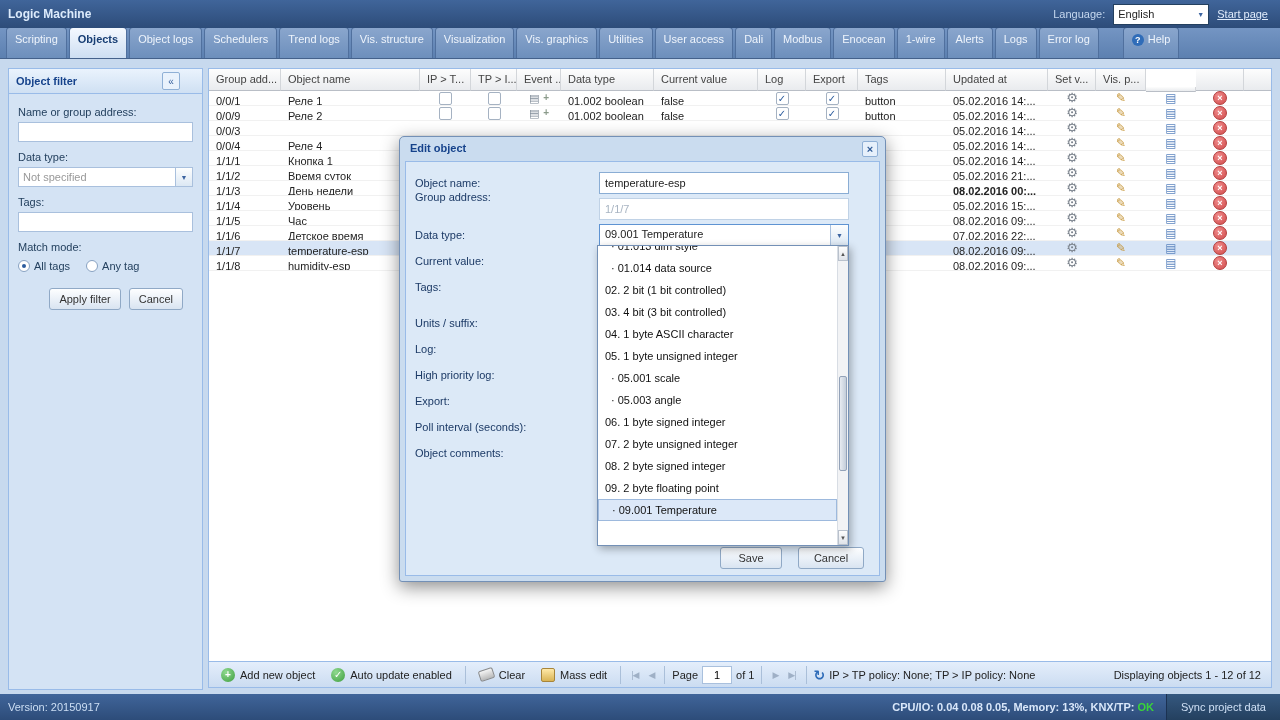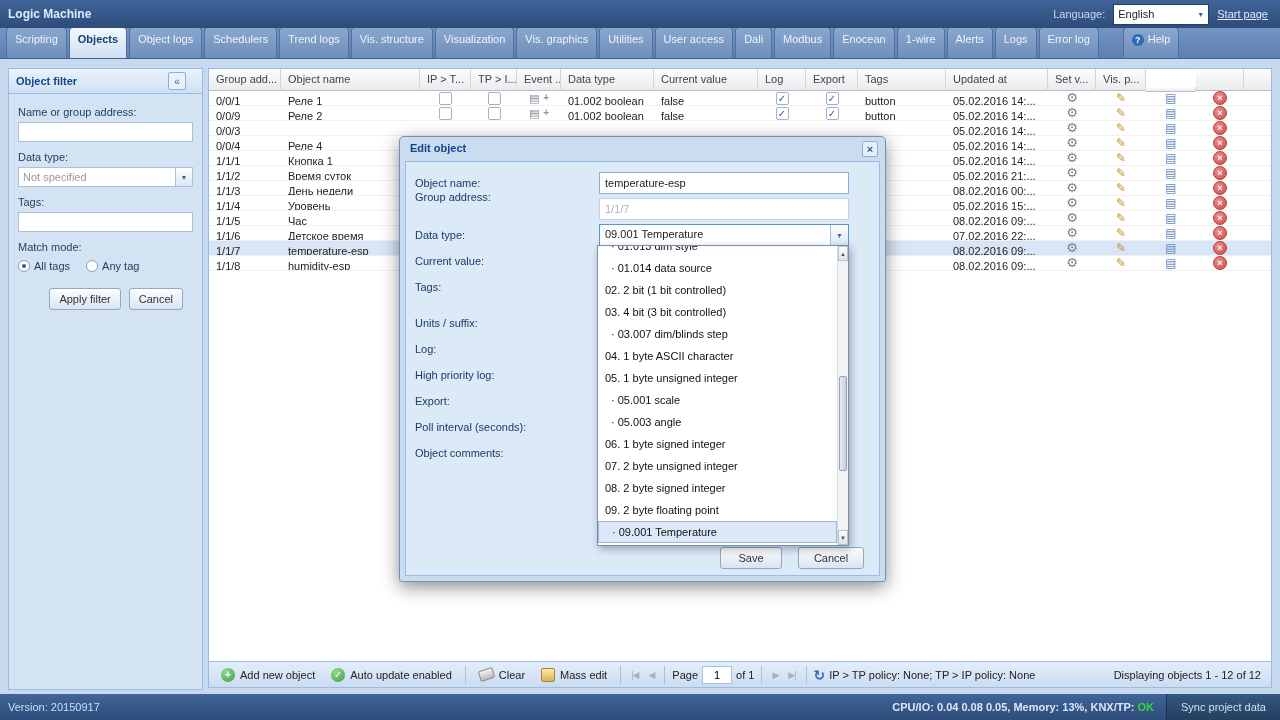--- a/index.html
+++ b/index.html
@@ -16,21 +16,21 @@
 
   
   .tabbar{position:absolute;left:0;top:28px;width:1280px;height:30px;background:linear-gradient(#7495c3,#5c80b0);display:flex;align-items:flex-end;padding-left:6px;border-bottom:1px solid #44618b;overflow:hidden}
   .tab{height:25px;padding:5px 8px 0;margin-right:2px;background:linear-gradient(#8aa6cd,#6d8fbc);border:1px solid #50709e;border-bottom:none;border-radius:4px 4px 0 0;color:#eef4fc;cursor:pointer;display:flex;gap:4px;white-space:nowrap}
   .tab.active{background:linear-gradient(#f4f9ff,#cddef2);color:#173e74;font-weight:bold}
   .tab.help-tab{margin-left:22px}
   .help-ic{width:12px;height:12px;border-radius:50%;background:#2f6cb8;color:#fff;font-size:9px;font-weight:bold;display:flex;align-items:center;justify-content:center;margin-top:1px}
 
   
   .filter-panel{position:absolute;left:8px;top:68px;width:193px;height:620px;background:#d4e3f4;border:1px solid #99bbe8}
-  .fp-header{height:24px;background:linear-gradient(#eaf3fd,#cfe0f3);border-bottom:1px solid #99bbe8;display:flex;align-items:center;padding:0 16px 0 7px}
+  .fp-header{height:24px;background:linear-gradient(#eaf3fd,#cfe0f3);border-bottom:1px solid #99bbe8;display:flex;align-items:center;padding:0 22px 0 7px}
   .fp-title{font-weight:bold;color:#15428b}
   .fp-collapse{margin-left:auto;width:16px;height:16px;border:1px solid #8fb0d6;background:#e9f2fc;border-radius:2px;color:#3c64a0;display:flex;align-items:center;justify-content:center;font-size:10px;cursor:pointer}
   .fp-body{padding:10px 9px;color:#24415f}
   .fp-label{margin:9px 0 4px}
   .fp-label:first-child{margin-top:2px}
   .fp-input{width:100%;height:20px;border:1px solid #a9c0dd;background:#fff;font:11px "Liberation Sans",sans-serif;padding:0 4px;box-sizing:border-box}
   .fp-select{width:100%;height:20px;border:1px solid #a9c0dd;background:#fff;display:flex;align-items:center;box-sizing:border-box;cursor:pointer}
   .fp-select .ph{color:#999;padding-left:4px;flex:1}
   .trigger{width:17px;height:100%;background:linear-gradient(#fdfefe,#dce8f4);border-left:1px solid #a9c0dd;display:flex;align-items:center;justify-content:center;box-sizing:border-box}
   .radio-row{display:flex;gap:16px;margin-top:7px;align-items:center}
@@ -410,21 +410,21 @@
           <div class="gc" style="width: 72px;">1/1/3</div>
           <div class="gc" style="width: 139px;">День недели</div>
           <div class="gc ctr" style="width: 51px;"></div>
           <div class="gc ctr" style="width: 46px;"></div>
           <div class="gc ctr" style="width: 44px;"></div>
           <div class="gc" style="width: 93px;"></div>
           <div class="gc" style="width: 104px;"></div>
           <div class="gc ctr" style="width: 48px;"></div>
           <div class="gc ctr" style="width: 52px;"></div>
           <div class="gc" style="width: 88px;"></div>
-          <div class="gc" style="width: 102px;">08.02.2016 00:...</div>
+          <div class="gc" style="width: 102px; font-weight: bold;">08.02.2016 00:...</div>
           <div class="gc ctr" style="width: 48px;">
             <span class="gear">⚙</span>
           </div>
           <div class="gc ctr" style="width: 50px;">
             <span class="pencil">✎</span>
           </div>
           <div class="gc ctr" style="width: 50px;">
             <span class="doc">▤</span>
           </div>
           <div class="gc ctr" style="width: 48px;">
@@ -629,21 +629,20 @@
     <button class="btn dlg-cancel">Cancel</button>
   </div>
 
   <div class="dropdown">
     <div class="dd-items">
         <div class="dd-inner" id="dd-inner">
           <div class="dd-item sub">· 01.013 dim style</div>
           <div class="dd-item sub">· 01.014 data source</div>
           <div class="dd-item">02. 2 bit (1 bit controlled)</div>
           <div class="dd-item">03. 4 bit (3 bit controlled)</div>
-          <div class="dd-item sub">· 03.007 dim/blinds step</div>
           <div class="dd-item">04. 1 byte ASCII character</div>
           <div class="dd-item">05. 1 byte unsigned integer</div>
           <div class="dd-item sub">· 05.001 scale</div>
           <div class="dd-item sub">· 05.003 angle</div>
           <div class="dd-item">06. 1 byte signed integer</div>
           <div class="dd-item">07. 2 byte unsigned integer</div>
           <div class="dd-item">08. 2 byte signed integer</div>
           <div class="dd-item">09. 2 byte floating point</div>
           <div class="dd-item sub dd-sel">· 09.001 Temperature</div>
         </div>

